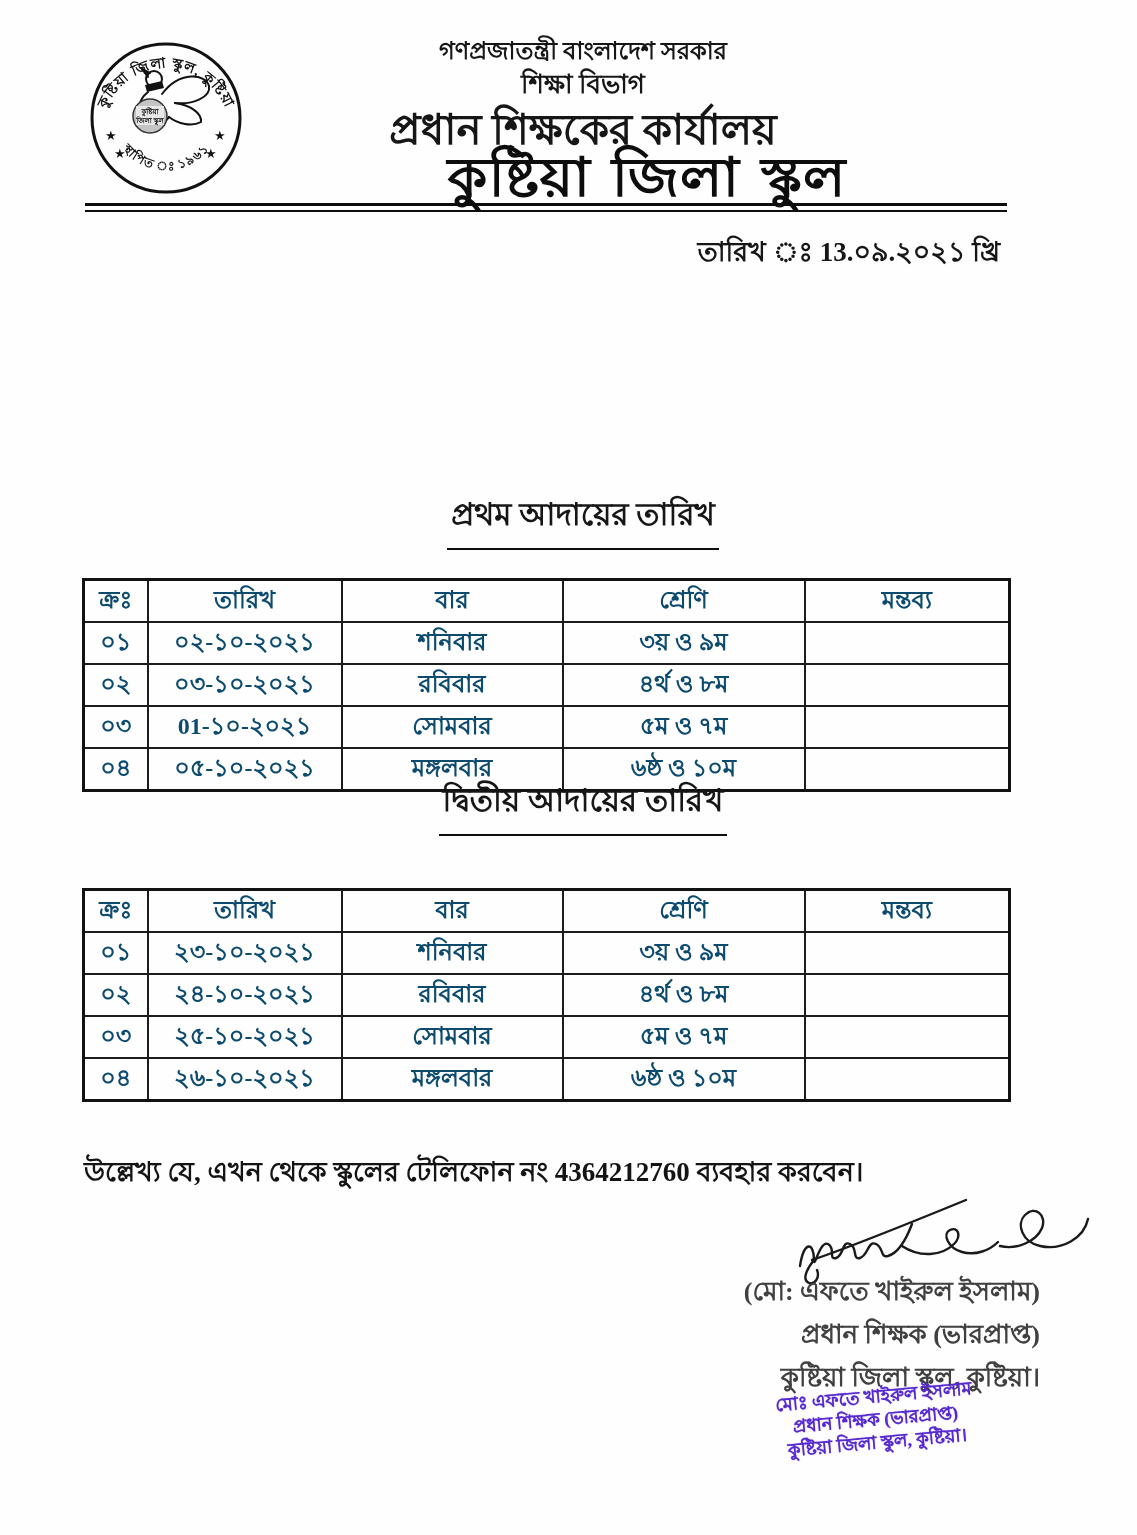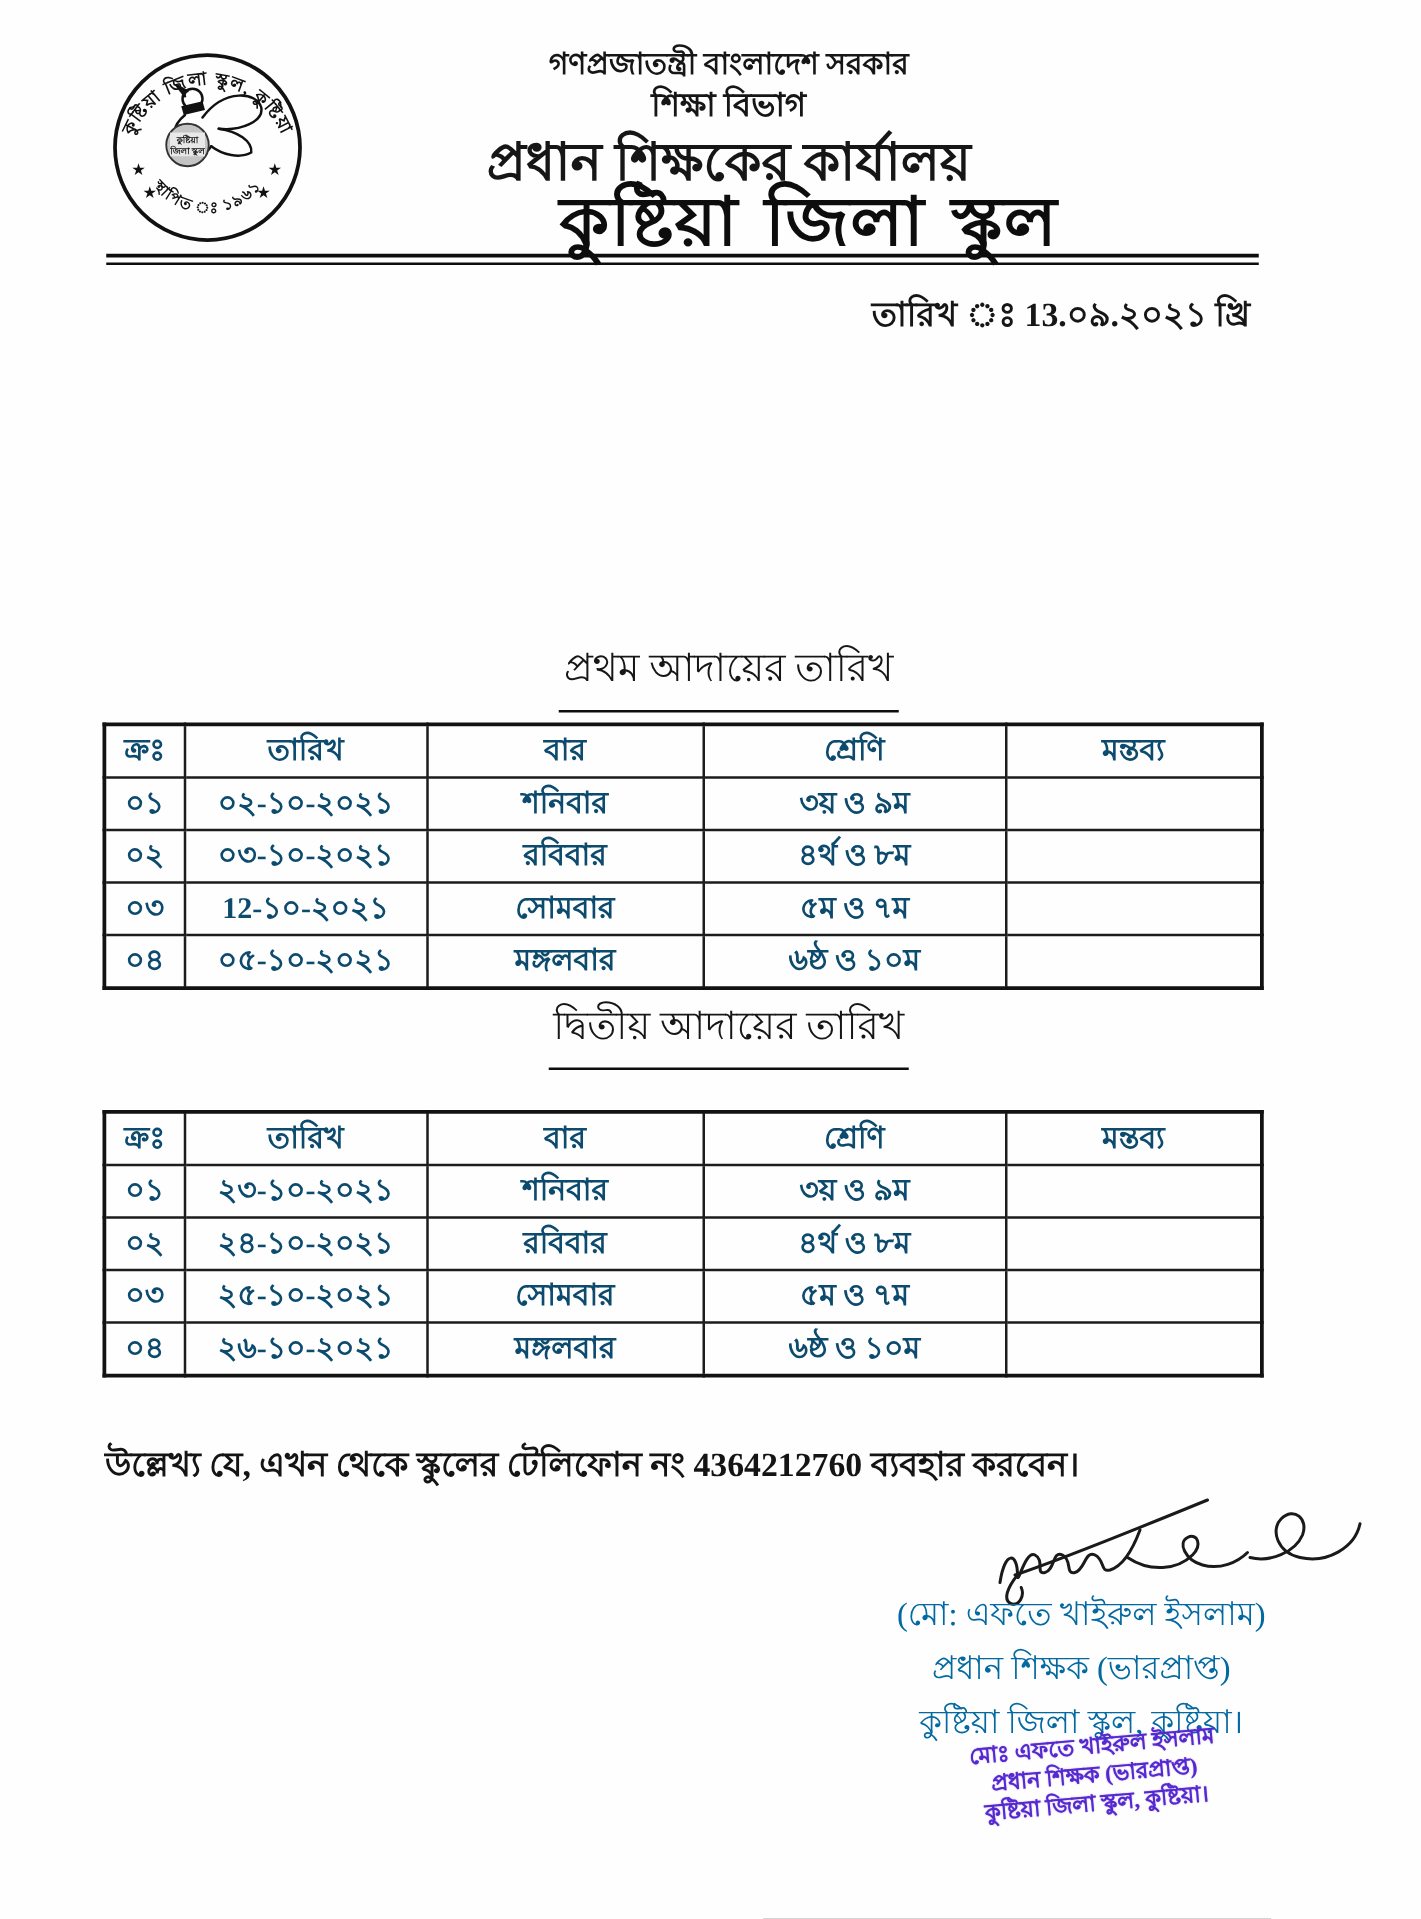--- a/index.html
+++ b/index.html
@@ -31,21 +31,21 @@
     border-top:3.5px solid #0d0d0d;border-bottom:2px solid #0d0d0d;
   }
   .date-line{position:absolute;top:231px;right:137px;font-size:27px;font-weight:bold;white-space:nowrap;}
 
   
   .para{
     position:absolute;left:86px;top:356px;width:938px;
     font-size:27px;line-height:61px;font-weight:bold;color:#1a1a1a;
     text-align:left;
   }
-  .sec-title{position:absolute;left:29px;width:1108px;text-align:center;font-size:31px;font-weight:normal;margin-top:20px;}
+  .sec-title{position:absolute;left:29px;width:1108px;text-align:center;font-size:31px;font-weight:bold;}
   .sec-title span{display:inline-block;border-bottom:2.5px solid #0d0d0d;padding:0 4px 6px;}
   .sec-title-1{top:490px;}
   .sec-title-2{top:776px;}
 
   table.sched{
     position:absolute;left:82px;width:926px;
     border-collapse:collapse;table-layout:fixed;
     border:3px solid #121212;background:#fefefe;
   }
   #table1{top:578px;}
@@ -54,21 +54,21 @@
     border:2px solid #1c1c1c;text-align:center;vertical-align:middle;
     font-size:24px;padding:0;height:37px;overflow:hidden;white-space:nowrap;
     font-weight:bold;color:#0c4a6e;
   }
   .sched th{height:39px;}
 
   .note{position:absolute;left:84px;top:1151px;width:900px;font-size:27px;font-weight:bold;white-space:nowrap;color:#141414;}
 
   
   .sig-svg{position:absolute;left:770px;top:1188px;}
-  .sign-block{position:absolute;left:690px;width:350px;text-align:center;font-size:26px;font-weight:normal;white-space:nowrap;color:#0369a1;}
+  .sign-block{position:absolute;left:690px;width:350px;text-align:right;font-size:26px;font-weight:bold;white-space:nowrap;color:#404040;}
   .sign-name{top:1271px;}
   .sign-title{top:1314px;}
   .sign-org{top:1357px;}
 
   
   .stamp{
     position:absolute;left:733px;top:1398px;width:280px;
     transform:rotate(-5deg);transform-origin:left top;
     text-align:center;font-size:18px;line-height:23px;font-weight:bold;
     color:#5629d0;text-shadow:0 0 1px rgba(86,41,208,.65);
@@ -154,21 +154,21 @@
         </tr>
         <tr>
           <td>০২</td>
           <td>০৩-১০-২০২১</td>
           <td>রবিবার</td>
           <td>৪র্থ ও ৮ম</td>
           <td></td>
         </tr>
         <tr>
           <td>০৩</td>
-          <td>12-১০-২০২১</td>
+          <td>01-১০-২০২১</td>
           <td>সোমবার</td>
           <td>৫ম ও ৭ম</td>
           <td></td>
         </tr>
         <tr>
           <td>০৪</td>
           <td>০৫-১০-২০২১</td>
           <td>মঙ্গলবার</td>
           <td>৬ষ্ঠ ও ১০ম</td>
           <td></td>

